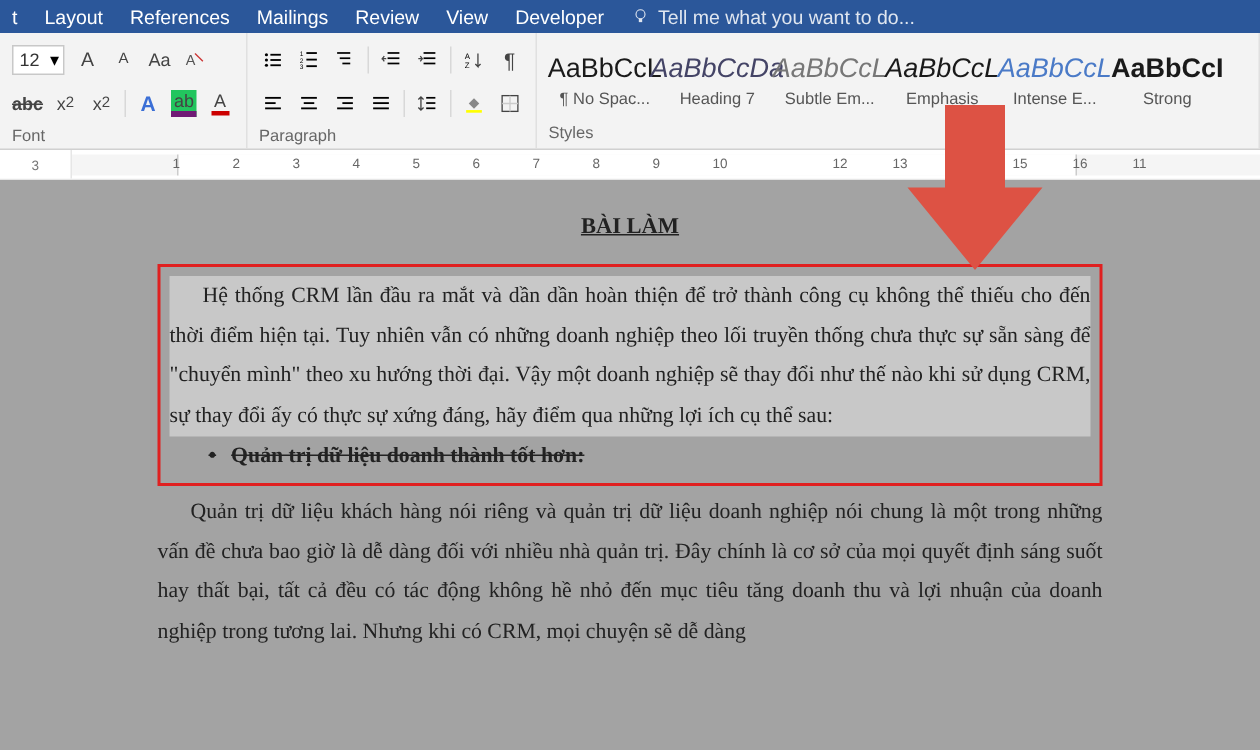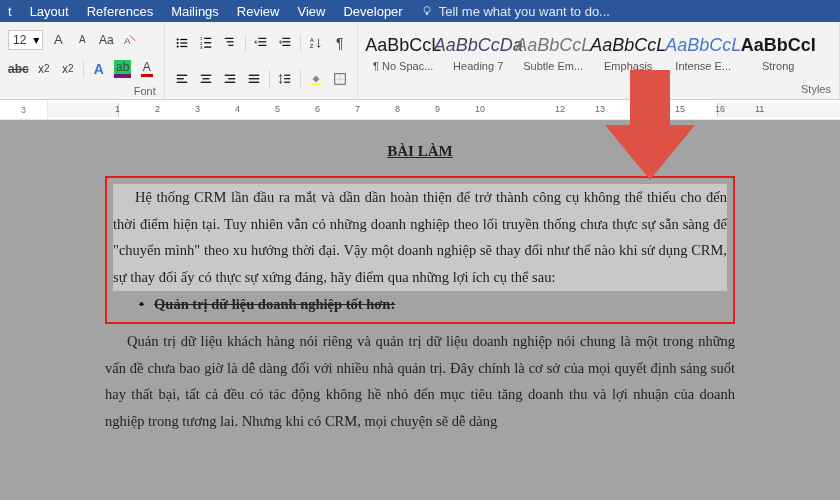--- a/index.html
+++ b/index.html
@@ -27,21 +27,21 @@
     display: flex;
   }
   .group {
     display: flex; flex-direction: column;
     padding: 3px 8px 2px;
     border-right: 1px solid #e0e0e0;
   }
   .group .rows { flex: 1; display: flex; flex-direction: column; justify-content: space-around; }
   .group-row { display: flex; align-items: center; gap: 6px; height: 22px; }
   .group-label {
-    text-align: right; font-size: 11px; color: #666;
+    text-align: left; font-size: 11px; color: #666;
     padding-top: 2px;
   }
   .btn {
     display: inline-flex; align-items: center; justify-content: center;
     min-width: 18px; height: 18px;
     font-size: 12px; color: #444;
     cursor: pointer;
   }
   .btn svg { width: 14px; height: 14px; }
   .fontsize-box {
@@ -264,20 +264,21 @@
           </span>
         <span class="btn">
             <svg viewBox="0 0 16 16">
               <rect x="2" y="2" width="12" height="12" fill="none" stroke="#444"></rect>
               <line x1="2" y1="8" x2="14" y2="8" stroke="#ccc"></line>
               <line x1="8" y1="2" x2="8" y2="14" stroke="#ccc"></line>
             </svg>
           </span>
       </div>
     </div>
+    <div class="group-label">Paragraph</div>
   </div>
 
   <div class="group styles-group">
     <div class="styles-row">
       <div class="style-item">
           <span class="preview">AaBbCcL</span>
           <span>¶ No Spac...</span>
         </div>
       <div class="style-item">
           <span class="preview" style="font-style:italic;color:#446">AaBbCcDa</span>
@@ -327,21 +328,21 @@
       <span class="tick" style="left: 667px; top: 4px;">16</span>
       <span class="tick" style="left: 707px; top: 4px;">11</span>
     </div>
 </div>
 
 <div class="doc-area">
   <div class="page">
     <div class="title">BÀI LÀM</div>
     <div class="highlight-box">
       <div class="selected">Hệ thống CRM lần đầu ra mắt và dần dần hoàn thiện để trở thành công cụ không thể thiếu cho đến thời điểm hiện tại. Tuy nhiên vẫn có những doanh nghiệp theo lối truyền thống chưa thực sự sẵn sàng để "chuyển mình" theo xu hướng thời đại. Vậy một doanh nghiệp sẽ thay đổi như thế nào khi sử dụng CRM, sự thay đổi ấy có thực sự xứng đáng, hãy điểm qua những lợi ích cụ thể sau:</div>
-      <div class="bullet-line">Quản trị dữ liệu doanh nghiệp tốt hơn:</div>
+      <div class="bullet-line">Quản trị dữ liệu doanh thành tốt hơn:</div>
     </div>
     <div class="para2">Quản trị dữ liệu khách hàng nói riêng và quản trị dữ liệu doanh nghiệp nói chung là một trong những vấn đề chưa bao giờ là dễ dàng đối với nhiều nhà quản trị. Đây chính là cơ sở của mọi quyết định sáng suốt hay thất bại, tất cả đều có tác động không hề nhỏ đến mục tiêu tăng doanh thu và lợi nhuận của doanh nghiệp trong tương lai. Nhưng khi có CRM, mọi chuyện sẽ dễ dàng</div>
   </div>
 </div>
 
 <svg class="arrow" width="100" height="120">
   <path d="M30 0 L70 0 L70 55 L95 55 L50 110 L5 55 L30 55 Z" fill="#dd5244"></path>
 </svg>
 
 </body></html>

